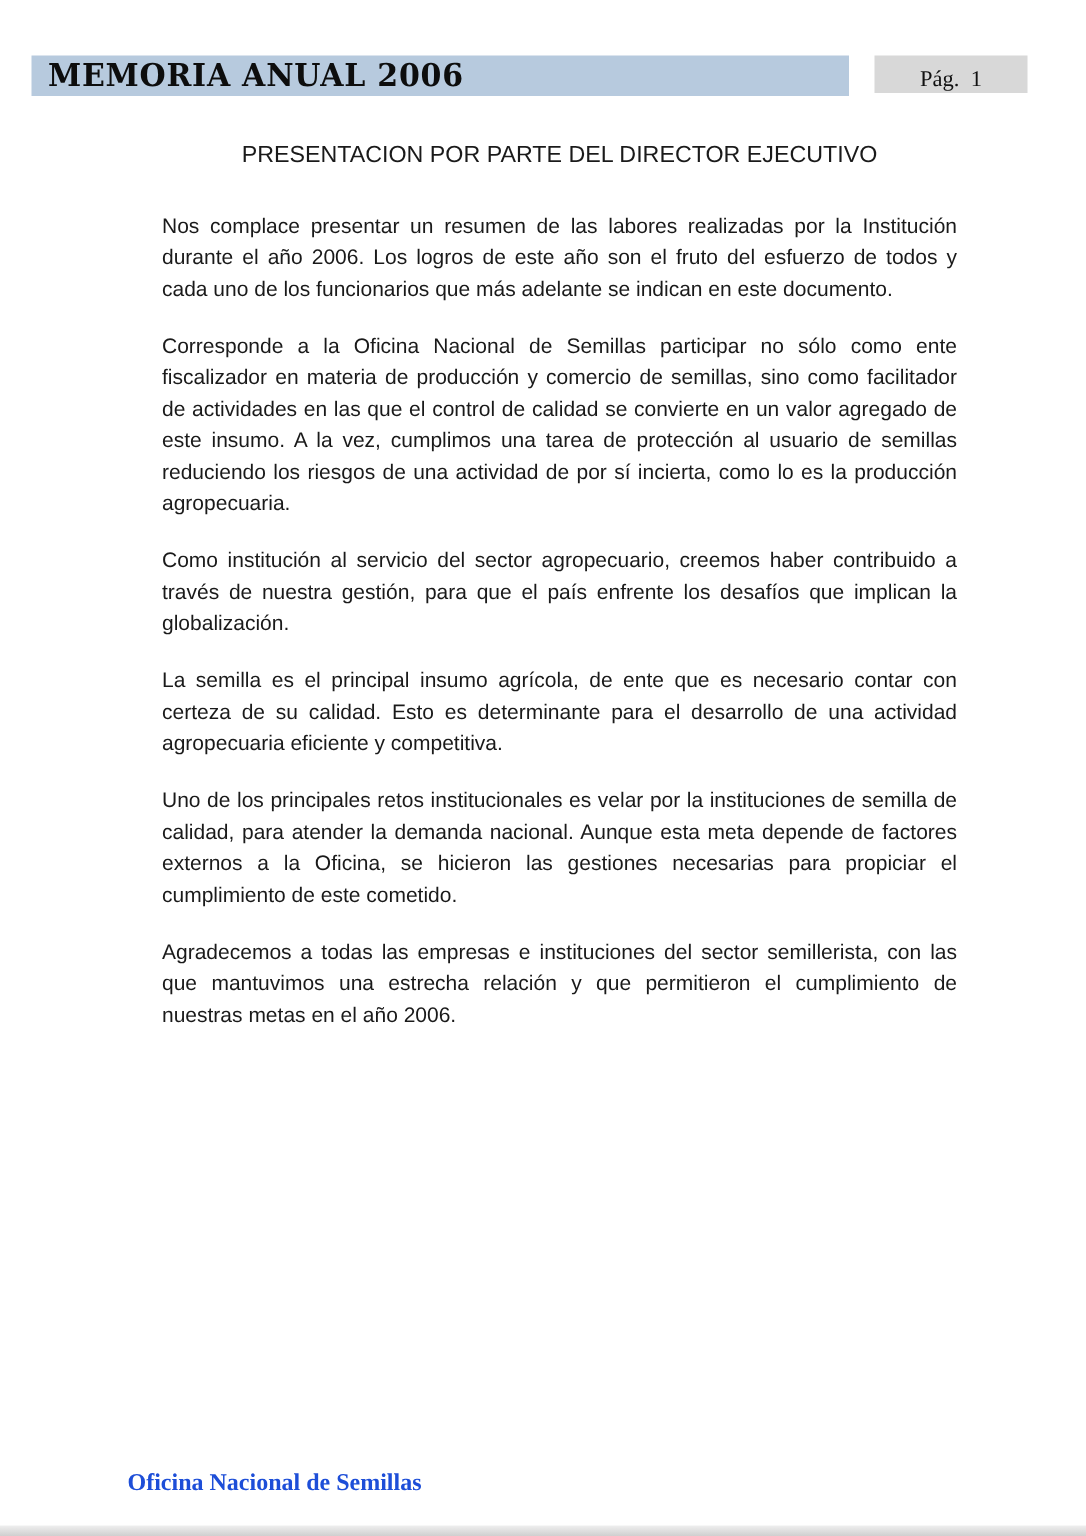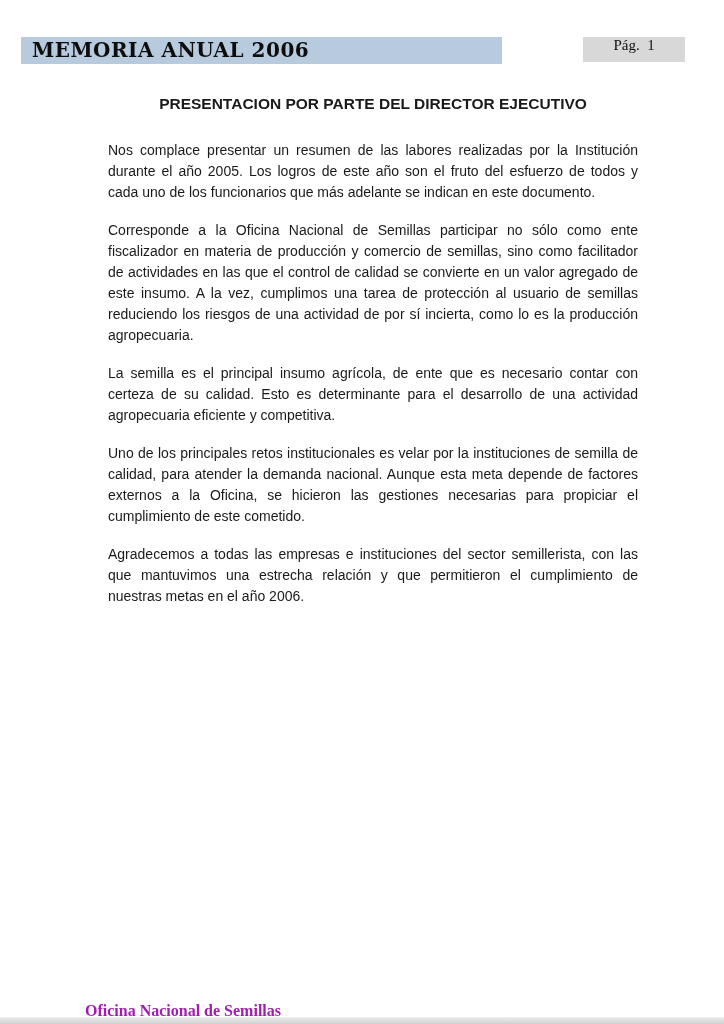--- a/index.html
+++ b/index.html
@@ -14,61 +14,61 @@
   body{
     width:724px;height:1024px;
     font-family:"Liberation Sans",sans-serif;
     position:relative;overflow:hidden;
   }
   .page{
     position:relative;width:724px;height:1024px;background:#ffffff;
   }
   
   .header-bar{
-    position:absolute;left:21px;top:37px;width:481px;height:27px;
+    position:absolute;left:21px;top:37px;width:545px;height:27px;
     background:var(--header-bar);
     display:flex;align-items:center;
   }
   .header-title{
     font-family:"DejaVu Serif",serif;
     font-weight:bold;font-size:20px;line-height:27px;
     letter-spacing:0.5px;color:#0d0d0d;
     padding-left:11px;white-space:nowrap;
     transform:scaleY(1.05);transform-origin:left center;
   }
   .page-box{
     position:absolute;left:583px;top:37px;width:102px;height:25px;
     background:var(--page-box);
-    display:flex;align-items:flex-start;justify-content:center;
+    display:flex;align-items:flex-end;justify-content:center;
   }
   .page-label{
     font-family:"Liberation Serif",serif;font-size:15px;color:#111111;
     white-space:pre;
   }
   
   .content{
     position:absolute;left:108px;top:94px;width:530px;
   }
   .doc-heading{
     font-family:"Liberation Sans",sans-serif;
-    font-weight:bold;font-size:15.5px;line-height:20px;
+    font-weight:normal;font-size:15.5px;line-height:20px;
     text-align:center;color:var(--text);
     margin:0 0 26px 0;
   }
   .paragraphs p{
     font-size:14px;line-height:21px;color:var(--text);
     text-align:justify;text-justify:inter-word;
     margin:0 0 17px 0;
   }
   .paragraphs p:last-child{margin-bottom:16px;}
   
   .footer-org{
-    position:absolute;left:85px;top:1002px;
+    position:absolute;left:85px;top:980px;
     font-family:"Liberation Serif",serif;font-weight:bold;
-    font-size:16px;color:#a21caf;white-space:nowrap;
+    font-size:16px;color:#1d4ed8;white-space:nowrap;
   }
   .bottom-bar{
     position:absolute;left:0;bottom:0;width:724px;height:7px;
     background:linear-gradient(to bottom,#efefef,var(--bottom-bar));
   }
 </style>
 </head>
 <body>
 
 <div class="page">
@@ -77,22 +77,23 @@
     <div class="header-title">MEMORIA ANUAL 2006</div>
   </div>
 
   <div class="page-box">
     <span class="page-label">Pág.  1</span>
   </div>
 
   <div class="content">
     <h1 class="doc-heading">PRESENTACION POR PARTE DEL DIRECTOR EJECUTIVO</h1>
     <div class="paragraphs">
-        <p>Nos complace presentar un resumen de las labores realizadas por la Institución durante el año 2005. Los logros de este año son el fruto del esfuerzo de todos y cada uno de los funcionarios que más adelante se indican en este documento.</p>
+        <p>Nos complace presentar un resumen de las labores realizadas por la Institución durante el año 2006. Los logros de este año son el fruto del esfuerzo de todos y cada uno de los funcionarios que más adelante se indican en este documento.</p>
         <p>Corresponde a la Oficina Nacional de Semillas participar no sólo como ente fiscalizador en materia de producción y comercio de semillas, sino como facilitador de actividades en las que el control de calidad se convierte en un valor agregado de este insumo. A la vez, cumplimos una tarea de protección al usuario de semillas reduciendo los riesgos de una actividad de por sí incierta, como lo es la producción agropecuaria.</p>
+        <p>Como institución al servicio del sector agropecuario, creemos haber contribuido a través de nuestra gestión, para que el país enfrente los desafíos que implican la globalización.</p>
         <p>La semilla es el principal insumo agrícola, de ente que es necesario contar con certeza de su calidad. Esto es determinante para el desarrollo de una actividad agropecuaria eficiente y competitiva.</p>
         <p>Uno de los principales retos institucionales es velar por la instituciones de semilla de calidad, para atender la demanda nacional. Aunque esta meta depende de factores externos a la Oficina, se hicieron las gestiones necesarias para propiciar el cumplimiento de este cometido.</p>
         <p>Agradecemos a todas las empresas e instituciones del sector semillerista, con las que mantuvimos una estrecha relación y que permitieron el cumplimiento de nuestras metas en el año 2006.</p>
       </div>
   </div>
 
   <div class="footer-org">Oficina Nacional de Semillas</div>
 
   <div class="bottom-bar"></div>
 

